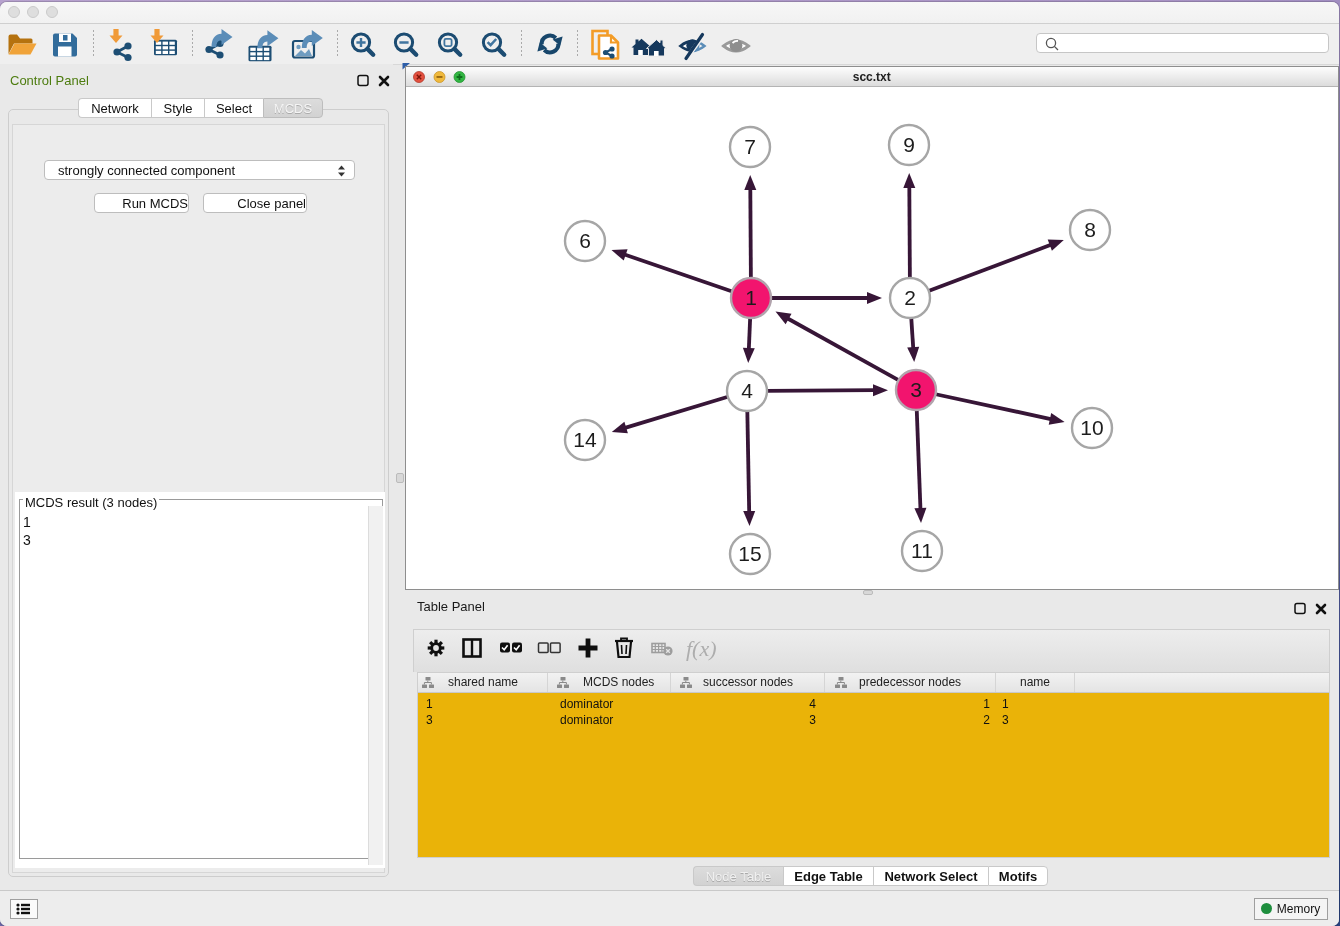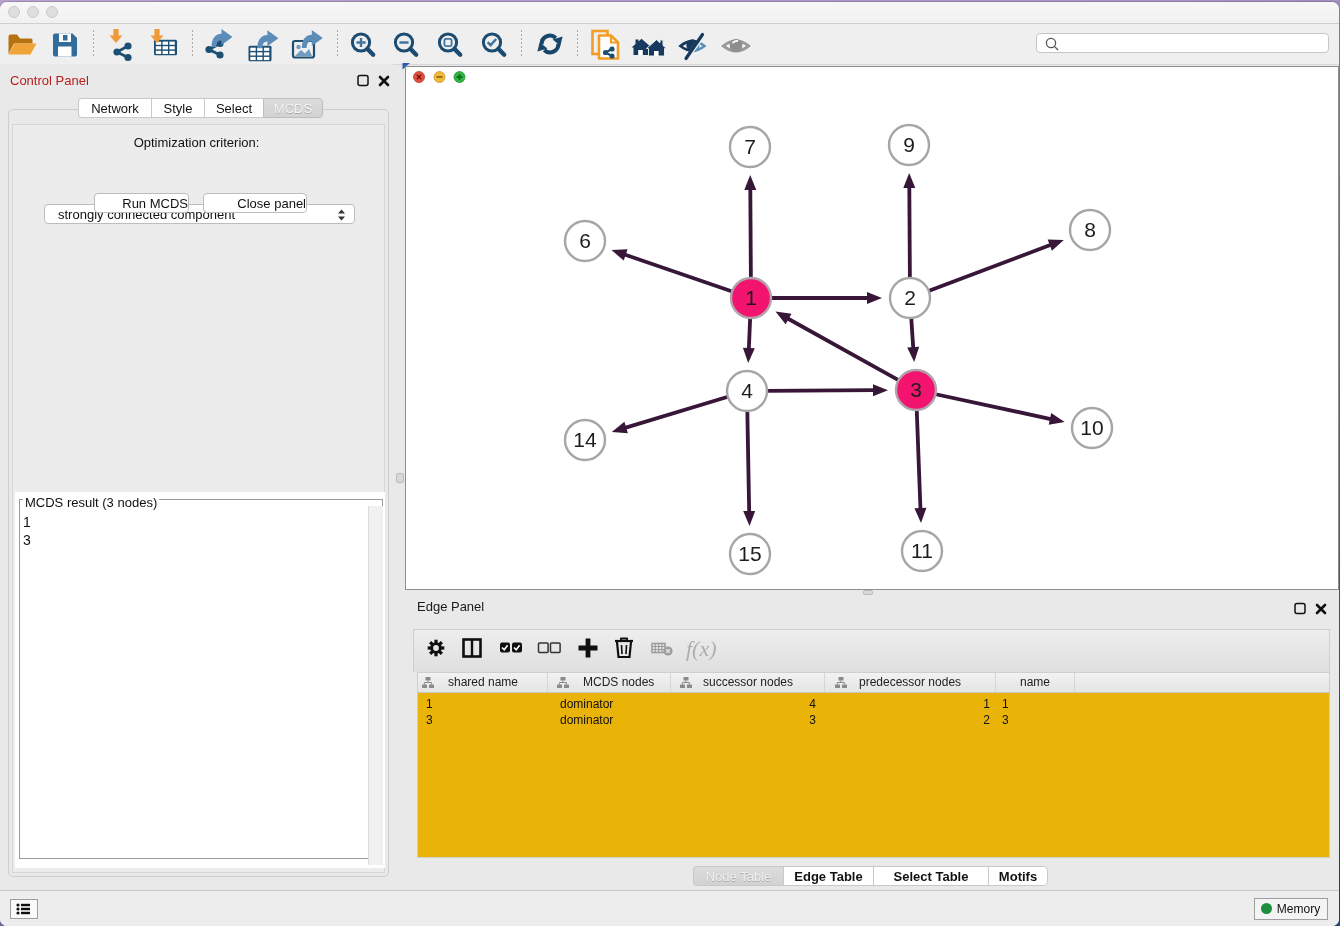--- a/index.html
+++ b/index.html
@@ -19,36 +19,36 @@
 
 .toolbar { position:absolute; left:0; top:22px; width:100%; height:41px;
   background:#efefef; border-bottom:1px solid #d8d8d8; }
 .tbi { position:absolute; top:0; }
 .tbsep { position:absolute; top:6px; height:27px; width:1px;
   background-image:linear-gradient(#aaa 40%, transparent 40%); background-size:1px 4px; }
 .searchbox { position:absolute; left:1036px; top:9px; width:293px; height:20px;
   background:#fff; border:1px solid #c6c6c6; border-radius:4px; }
 
 .cpanel { position:absolute; left:0; top:62px; width:393px; height:824px; background:#e9e9e9; }
-.cp-head { position:absolute; left:10px; top:9px; font-size:13px; color:#b91c1c; }
+.cp-head { position:absolute; left:10px; top:9px; font-size:13px; color:#4d7c0f; }
 .tabs { position:absolute; left:78px; top:34px; height:20px; font-size:13px; }
 .tab { float:left; height:20px; line-height:20px; background:#fff; text-align:center;
   border:1px solid #c9c9c9; border-right:none; color:#111; text-align:center; }
 .tab.first { border-radius:4px 0 0 4px; }
 .tab.sel { background:linear-gradient(#dcdcdc,#d2d2d2); color:#f5f5f5;
   text-shadow:0 1px 0 #aaa; border:1px solid #bdbdbd; border-radius:0 4px 4px 0; }
 .cp-body { position:absolute; left:8px; top:45px; width:381px; height:768px;
   border:1px solid #cdcdcd; border-radius:5px; background:#e9e9e9; }
 .cp-inner { position:absolute; left:3px; top:14px; right:3px; bottom:3px;
   background:#ececec; border:1px solid #d6d6d6; }
 .optlabel { position:absolute; left:0; top:71px; width:100%; text-align:center;
   font-size:13px; color:#111; }
 .dropdown { position:absolute; left:44px; top:96px; width:311px; height:20px; background:#fff;
   border:1px solid #bdbdbd; border-radius:4px; font-size:13px; color:#111;
-  line-height:19px; padding-left:13px;margin-top:44px; }
+  line-height:19px; padding-left:13px; }
 .btn { position:absolute; height:20px; background:#fff; border:1px solid #bdbdbd;
   border-radius:4px; font-size:13px; color:#111; text-align:right; line-height:19px; }
 .resultbox { position:absolute; left:15px; top:428px; width:370px; height:376px; background:#fff; }
 .fsborder { position:absolute; left:4px; top:7px; right:2px; bottom:9px;
   border:1px solid #9a9a9a; }
 
 .netframe { position:absolute; left:405px; top:64px; width:933.5px; height:524px;
   border:1px solid #8e8e8e; background:#fff; }
 .nf-title { position:absolute; left:0; top:0; width:100%; height:20px;
   background:linear-gradient(#fdfdfd,#dcdcdc); border-bottom:1px solid #b4b4b4;
@@ -253,21 +253,20 @@
     </svg>
     <div class="cp-body">
         <div class="cp-inner"></div>
       </div>
     <div class="tabs">
       <div class="tab first" style="width:73px">Network</div>
         <div class="tab" style="width:53px">Style</div>
         <div class="tab" style="width:59px">Select</div>
         <div class="tab sel" style="width:60px">MCDS</div>
     </div>
-    <div class="optlabel">Optimization criterion:</div>
     <div class="dropdown">strongly connected component
       <svg width="9" height="14" style="position:absolute;right:8px;top:3px" viewBox="0 0 9 14">
         <polygon points="1,5.6 4.5,1.6 8,5.6" fill="#333"></polygon>
         <polygon points="1,8.4 4.5,12.4 8,8.4" fill="#333"></polygon>
       </svg>
     </div>
     <div class="btn" style="left:94px;top:129px;width:95px">Run MCDS</div>
     <div class="btn" style="left:203px;top:129px;width:104px">Close panel</div>
     <div class="resultbox">
       <div class="fsborder"></div>
@@ -277,20 +276,21 @@
     </div>
   </div>
 
   <div style="position:absolute;left:396px;top:471px;width:8px;height:10px;background:#d8d8d8;border:1px solid #bbb;border-radius:2px"></div>
   <div style="position:absolute;left:863px;top:588px;width:10px;height:5px;background:#d8d8d8;border:1px solid #bbb;border-radius:2px"></div>
   <svg width="9" height="8" style="position:absolute;left:402px;top:61px" viewBox="0 0 9 8">
       <polygon points="0.5,0 8,0 0.5,6.5" fill="#2d5ea8"></polygon>
     </svg>
 
   <div class="netframe">
+    <div class="nf-title">scc.txt</div>
     <svg width="70" height="20" style="position:absolute;left:6px;top:0" viewBox="0 0 70 20">
       <circle cx="7" cy="10" r="5.5" fill="#e4503f" stroke="#b03a2c" stroke-width="0.8"></circle>
       <path d="M4.8 7.8 L9.2 12.2 M9.2 7.8 L4.8 12.2" stroke="#7c1408" stroke-width="1.4"></path>
       <circle cx="27.5" cy="10" r="5.5" fill="#f0b93c" stroke="#c9952a" stroke-width="0.8"></circle>
       <rect x="24.5" y="9" width="6" height="1.9" fill="#9a6a12"></rect>
       <circle cx="47.5" cy="10" r="5.5" fill="#32b643" stroke="#259334" stroke-width="0.8"></circle>
       <path d="M44.6 10 L50.4 10 M47.5 7.1 L47.5 12.9" stroke="#0e6e1c" stroke-width="1.8"></path>
     </svg>
     <svg class="graphsvg" width="931" height="501" viewBox="0 0 931 501" style="position:absolute;left:0;top:21px">
       <g stroke="#371637" stroke-width="3.8">
@@ -348,21 +348,21 @@
       <text x="510" y="309">3</text>
       <text x="179" y="359">14</text>
       <text x="686" y="347">10</text>
       <text x="344" y="473">15</text>
       <text x="516" y="470">11</text>
       </g>
     </svg>
   </div>
 
   <div class="tablepanel">
-    <div class="tp-head">Edge Panel</div>
+    <div class="tp-head">Table Panel</div>
     <svg width="36" height="14" style="position:absolute;right:10px;top:6px" viewBox="0 0 36 14">
       <rect x="2" y="1.5" width="10" height="10" rx="2" fill="none" stroke="#111" stroke-width="1.5"></rect>
       <path d="M24 3 L32 11 M32 3 L24 11" stroke="#111" stroke-width="2.6" stroke-linecap="round"></path>
     </svg>
     <div class="tp-toolbar">
       <svg width="330" height="42" viewBox="0 0 330 42">
           <g transform="translate(4,-3)">
         <g transform="translate(18,21)">
 <g fill="#0f0f0f">
                 <circle r="5.8"></circle>
@@ -462,21 +462,21 @@
         <div class="tcell" style="left:253px;width:145px;text-align:right">3</div>
         <div class="tcell" style="left:407px;width:165px;text-align:right">2</div>
         <div class="tcell" style="left:584px">3</div>
       </div>
 
     </div>
     <div class="tp-tabs">
       <div style="float:left;width:288px;height:1px"></div>
       <div class="btab" style="width:90px;border-radius:4px 0 0 4px;background:linear-gradient(#dcdcdc,#d2d2d2);color:#f0f0f0;text-shadow:0 1px 0 #aaa;font-weight:normal">Node Table</div>
       <div class="btab" style="width:90px">Edge Table</div>
-      <div class="btab" style="width:115px">Select Table</div>
+      <div class="btab" style="width:115px">Network Select</div>
       <div class="btab" style="width:60px;border-right:1px solid #c9c9c9;border-radius:0 4px 4px 0">Motifs</div>
     </div>
   </div>
 
   <div class="statusbar">
     <div class="listbtn">
       <svg width="26" height="18" viewBox="0 0 26 18">
         <circle cx="7" cy="5" r="1.6" fill="#111"></circle>
           <circle cx="7" cy="9" r="1.6" fill="#111"></circle>
           <circle cx="7" cy="13" r="1.6" fill="#111"></circle>

